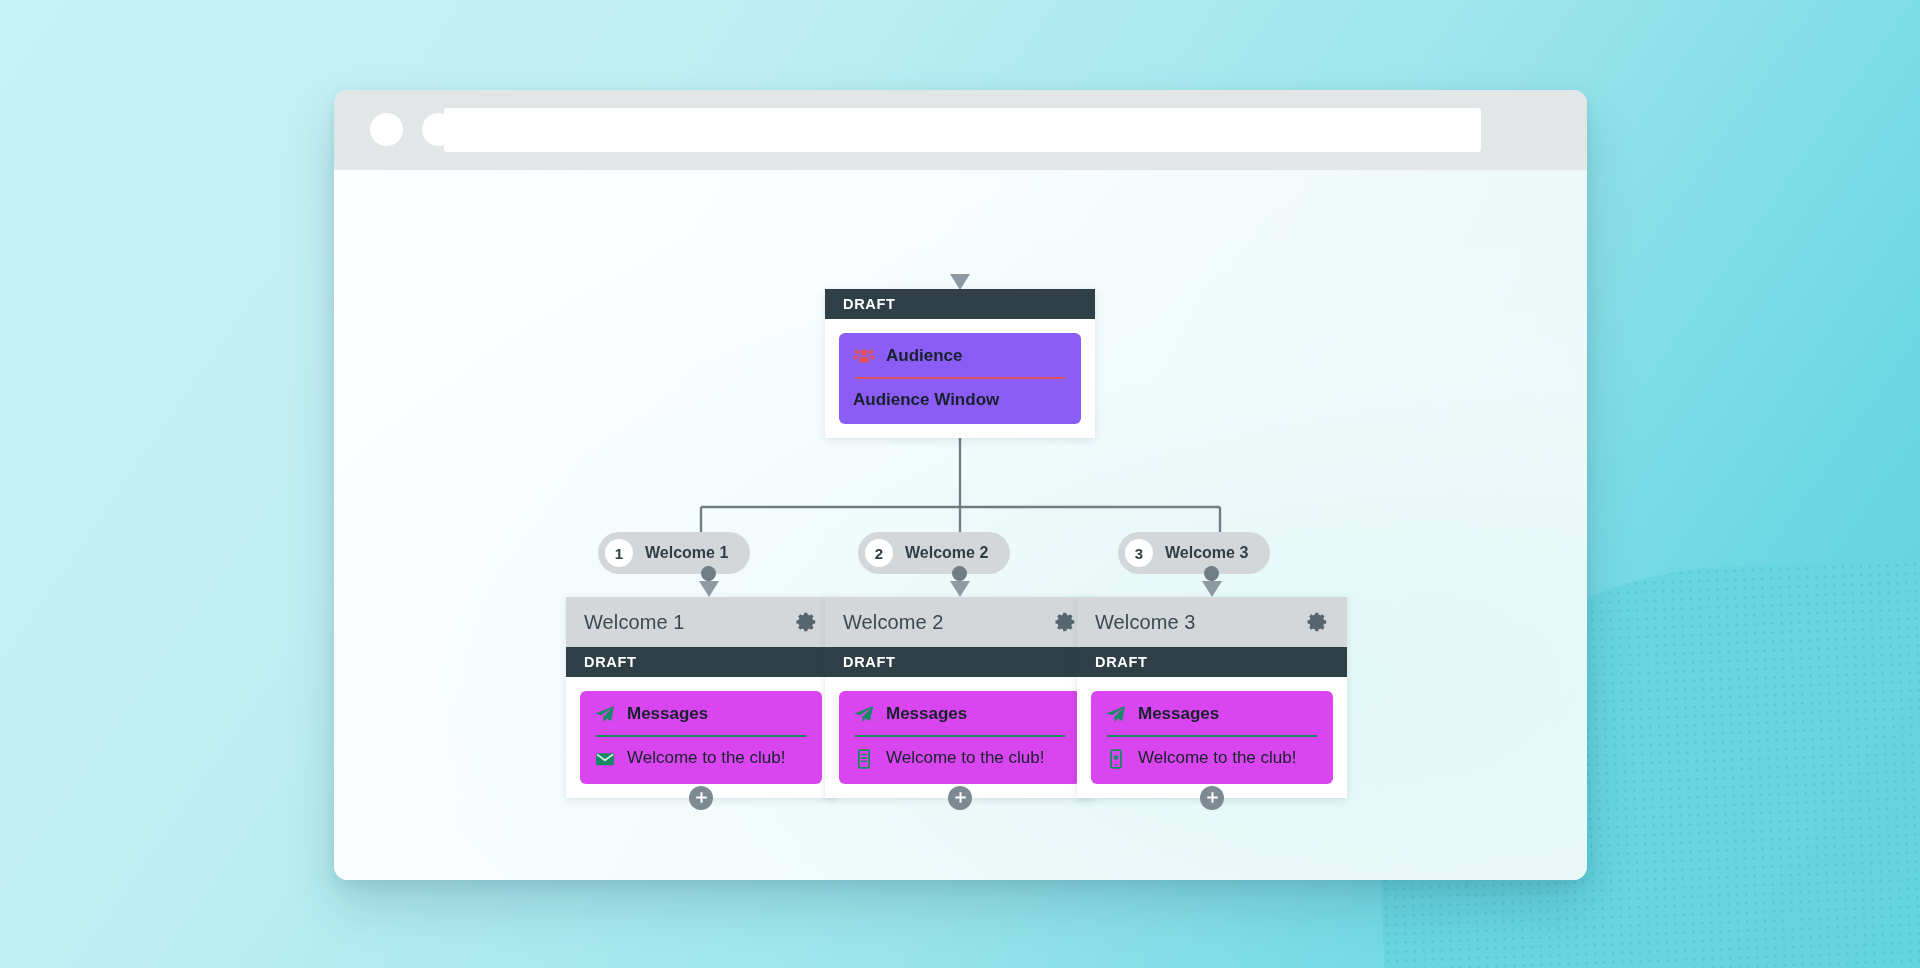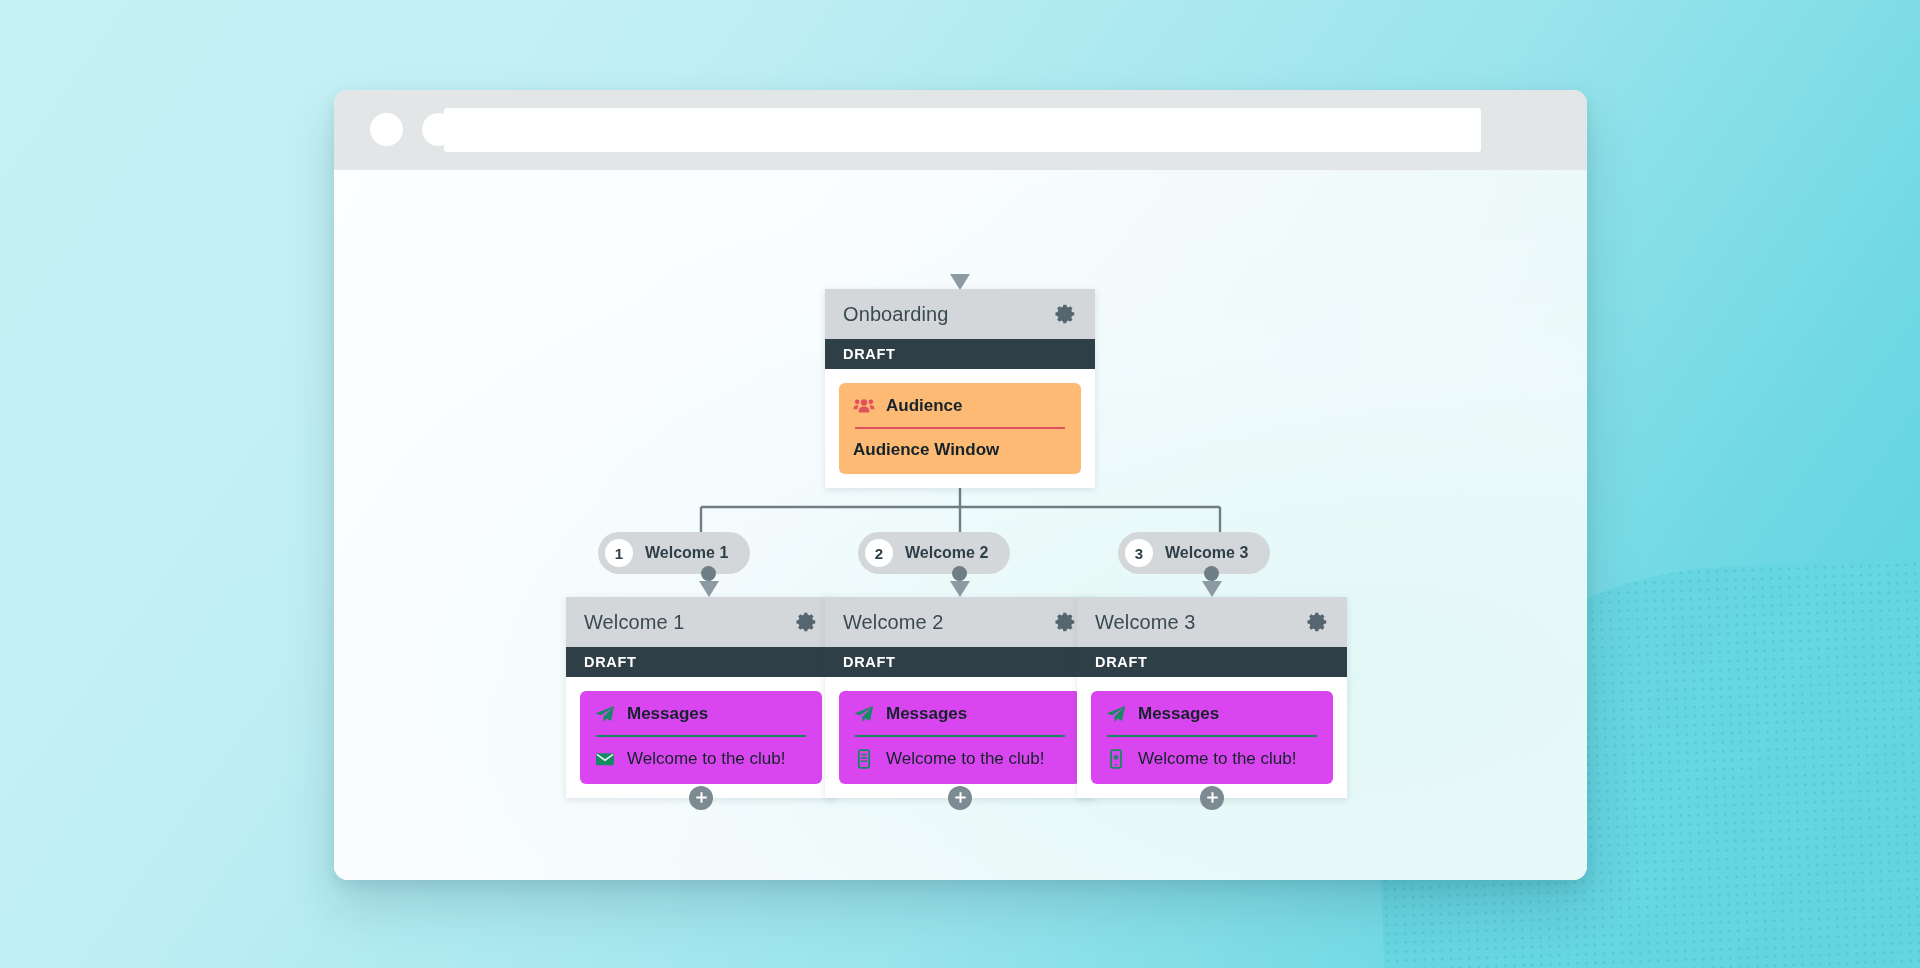--- a/index.html
+++ b/index.html
@@ -74,24 +74,24 @@
     padding:7px 18px;
   }
   .card-body{padding:14px;}
 
   .block{
     border-radius:6px;padding:12px 14px 14px 14px;
   }
   .block-head{display:flex;align-items:center;gap:11px;}
   .block-head-label{font-size:17px;font-weight:bold;color:#16222b;}
   .block-rule{height:1.5px;margin:10px 2px 11px 2px;}
-  .block-row{display:flex;align-items:center;gap:11px;}
+  .block-row{display:flex;gap:11px;}
   .block-row-label{font-size:17px;color:#16222b;}
 
-  .block.audience{background:#fdba74;}
+  .block.audience{background:#8b5cf6;}
   .block.audience .block-rule{background:#e0515c;}
   .block.audience .block-row-label{font-weight:bold;}
   .block.messages{background:#d946ef;}
   .block.messages .block-rule{background:#168a63;}
 
   .ico{width:22px;height:22px;flex:0 0 auto;display:block;}
 
   .plus-btn{
     position:absolute;left:50%;transform:translate(-50%,-50%);
     width:24px;height:24px;border-radius:50%;
@@ -157,27 +157,20 @@
         <polygon points="365,411 385,411 375,427" fill="#8d9aa1"></polygon>
 
         <line x1="626" y1="384" x2="626" y2="412" stroke="#6f7d85" stroke-width="2.4"></line>
         <polygon points="616,411 636,411 626,427" fill="#8d9aa1"></polygon>
 
         <line x1="878" y1="384" x2="878" y2="412" stroke="#6f7d85" stroke-width="2.4"></line>
         <polygon points="868,411 888,411 878,427" fill="#8d9aa1"></polygon>
       </svg>
 
       <div class="card" style="left:491px;top:119px;width:270px;">
-        <div class="card-head" style="height:50px;">
-          <span class="card-title">Onboarding</span>
-          <svg class="gear" viewBox="0 0 24 24">
-            <path fill="#566670" d="M12 8.2a3.8 3.8 0 1 0 0 7.6 3.8 3.8 0 0 0 0-7.6zm0 5.9a2.1 2.1 0 1 1 0-4.2 2.1 2.1 0 0 1 0 4.2z"></path>
-            <path fill="#566670" d="M21 13.6v-3.2l-2.5-.5a6.9 6.9 0 0 0-.8-1.9l1.4-2.1-2.3-2.3-2.1 1.4a6.9 6.9 0 0 0-1.9-.8L12.3 2H9.1l-.5 2.2a6.9 6.9 0 0 0-1.9.8L4.6 3.6 2.3 5.9l1.4 2.1a6.9 6.9 0 0 0-.8 1.9L.5 10.4v3.2l2.4.5c.2.7.5 1.3.8 1.9l-1.4 2.1 2.3 2.3 2.1-1.4c.6.3 1.2.6 1.9.8l.5 2.4h3.2l.5-2.4c.7-.2 1.3-.5 1.9-.8l2.1 1.4 2.3-2.3-1.4-2.1c.3-.6.6-1.2.8-1.9l2.1-.5z"></path>
-          </svg>
-        </div>
         <div class="status-bar">DRAFT</div>
         <div class="card-body">
           <div class="block audience">
             <div class="block-head">
               <svg class="ico" viewBox="0 0 24 24">
                 <circle cx="12" cy="8.2" r="3.5" fill="#e0515c"></circle>
                 <circle cx="4.6" cy="7.4" r="2.6" fill="#e0515c"></circle>
                 <circle cx="19.4" cy="7.4" r="2.6" fill="#e0515c"></circle>
                 <path d="M12 12.6c-3.4 0-5.6 1.8-5.6 3.9V19h11.2v-2.5c0-2.1-2.2-3.9-5.6-3.9z" fill="#e0515c"></path>
                 <path d="M4.6 11.2C2.3 11.2.7 12.4.7 13.9v1.7h4.3v-1.2c0-1.2.5-2.3 1.4-3.1a6.9 6.9 0 0 0-1.8-.1z" fill="#e0515c"></path>

